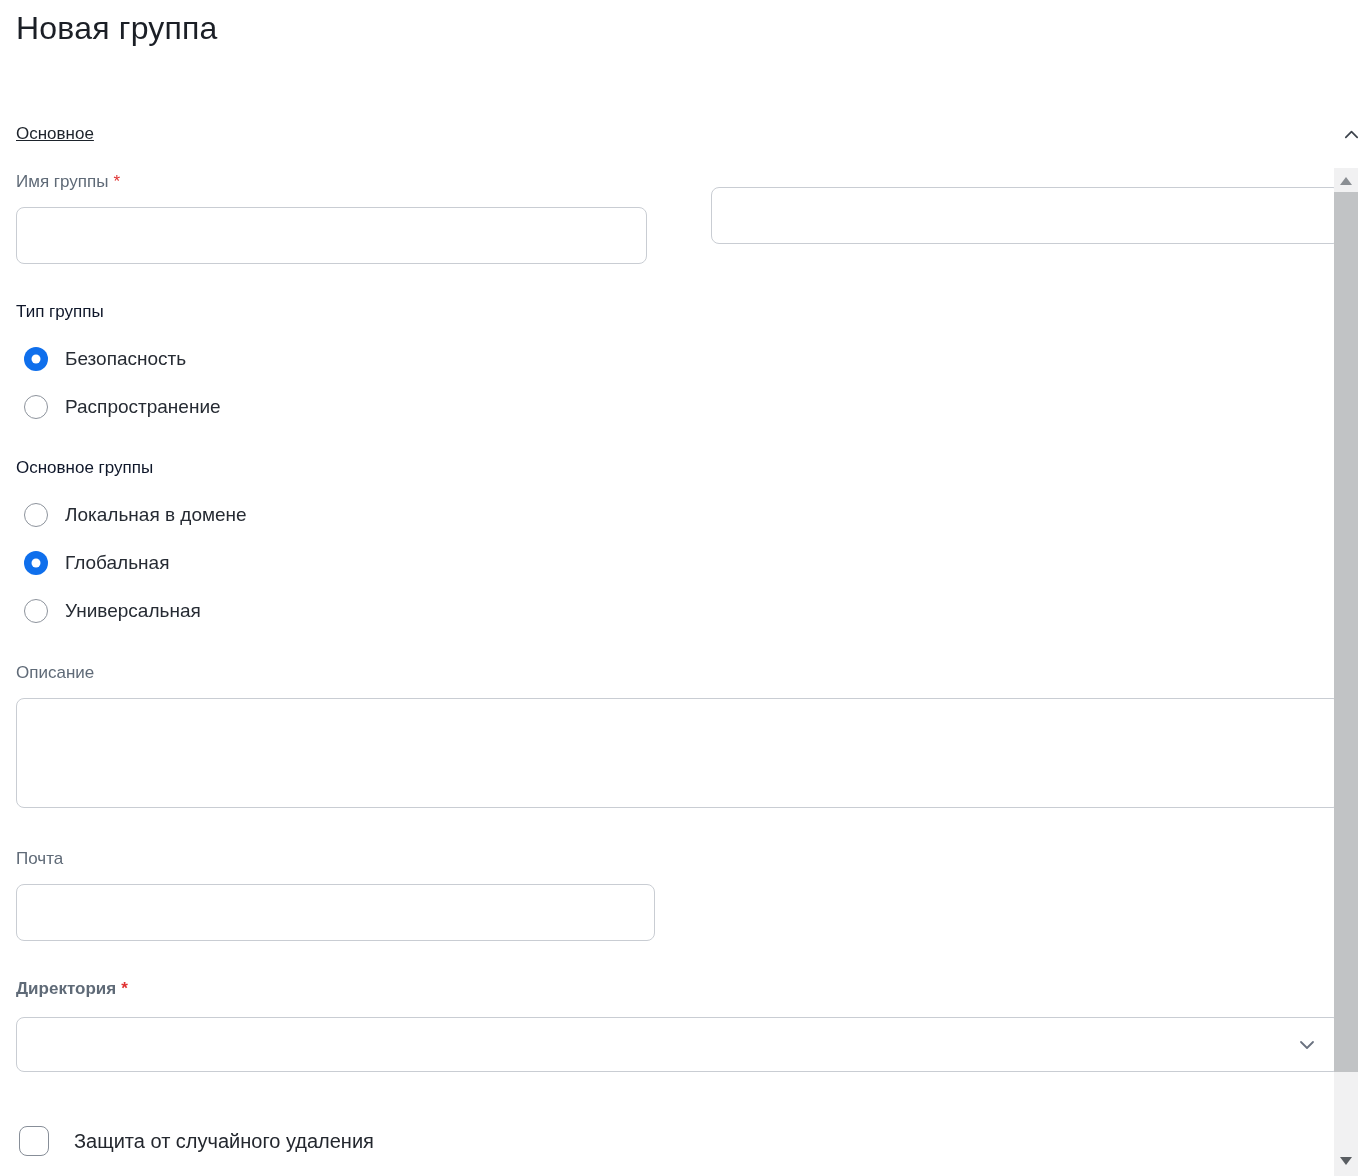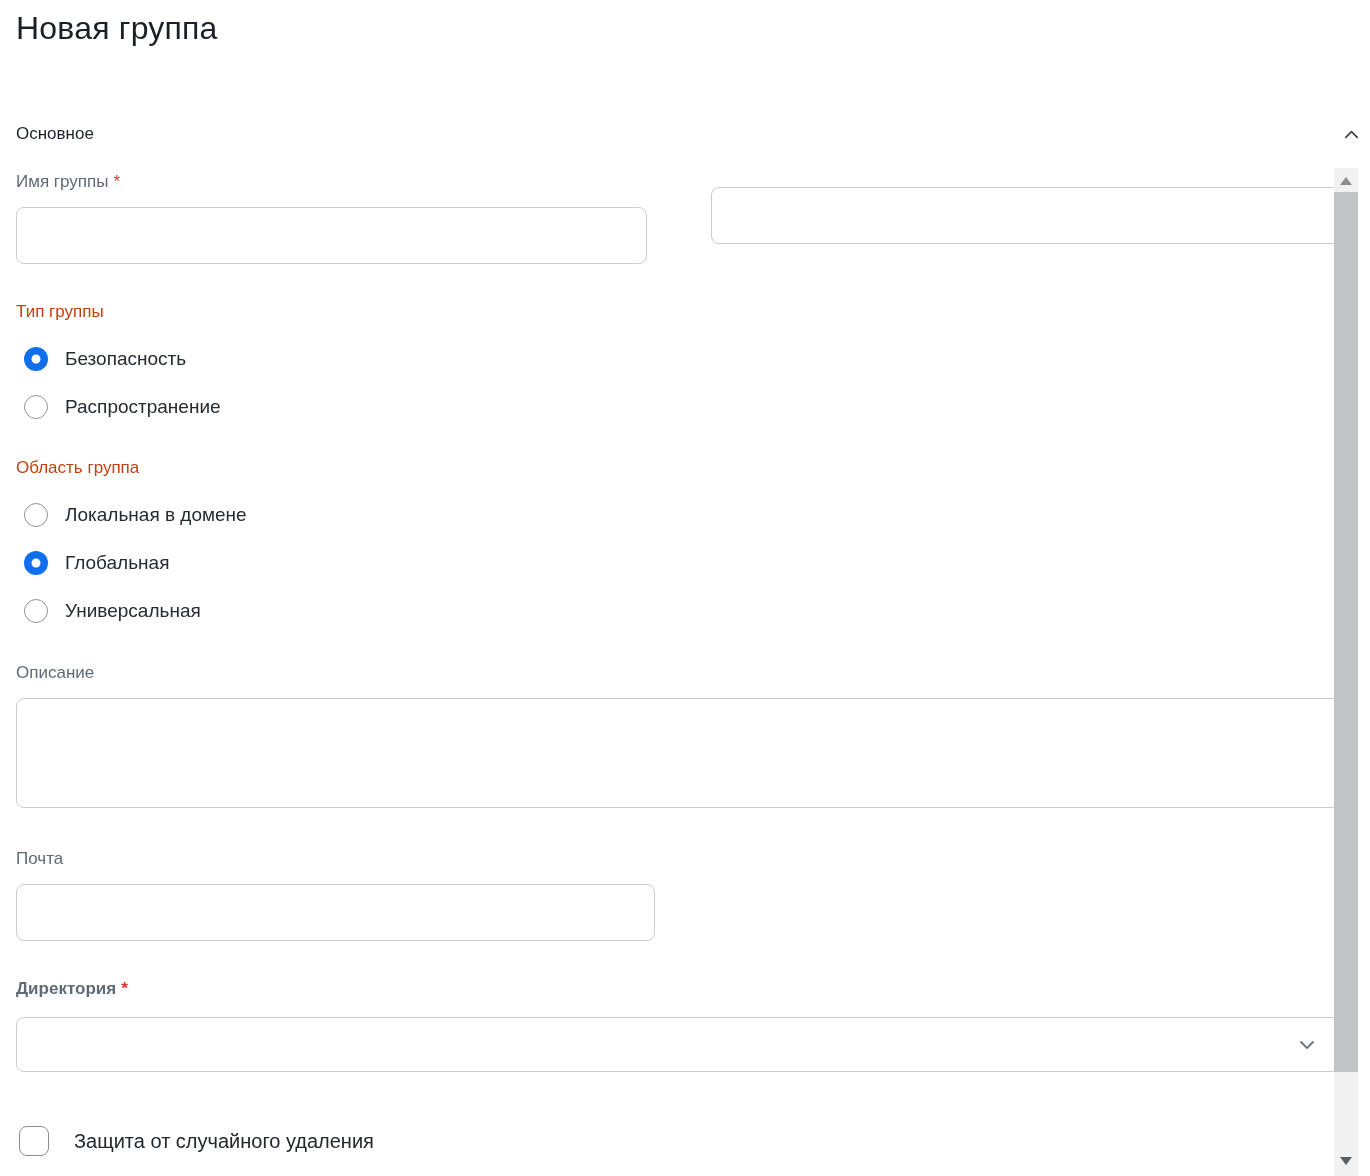--- a/index.html
+++ b/index.html
@@ -34,20 +34,21 @@
     width: 1345px;
     display: flex;
     align-items: center;
     justify-content: space-between;
   }
   .section-title {
     font-size: 17px;
     line-height: 20px;
     font-weight: 500;
     color: #1d232b;
+    text-decoration: underline;
   }
   .collapse-btn {
     width: 20px;
     height: 20px;
     border: none;
     background: none;
     padding: 0;
     cursor: pointer;
     display: flex;
     align-items: center;
@@ -81,21 +82,21 @@
     font: inherit;
     font-size: 17px;
     color: #23272e;
     outline: none;
     background: #fff;
   }
   .group-label {
     margin-top: 38px;
     font-size: 17px;
     line-height: 20px;
-    color: #c2410c;
+    color: #0f172a;
   }
   .group-label.scope { margin-top: 39px; }
   .radio-list {
     margin-top: 25px;
     display: flex;
     flex-direction: column;
     gap: 24px;
   }
   .radio-row {
     display: flex;
@@ -279,21 +280,21 @@
     <div class="radio-row">
       <span class="radio checked"></span>
       <span class="radio-label">Безопасность</span>
     </div>
     <div class="radio-row">
       <span class="radio unchecked"></span>
       <span class="radio-label">Распространение</span>
     </div>
   </div>
 
-  <div class="group-label scope">Область группа</div>
+  <div class="group-label scope">Основное группы</div>
   <div class="radio-list">
     <div class="radio-row">
       <span class="radio unchecked"></span>
       <span class="radio-label">Локальная в домене</span>
     </div>
     <div class="radio-row">
       <span class="radio checked"></span>
       <span class="radio-label">Глобальная</span>
     </div>
     <div class="radio-row">

